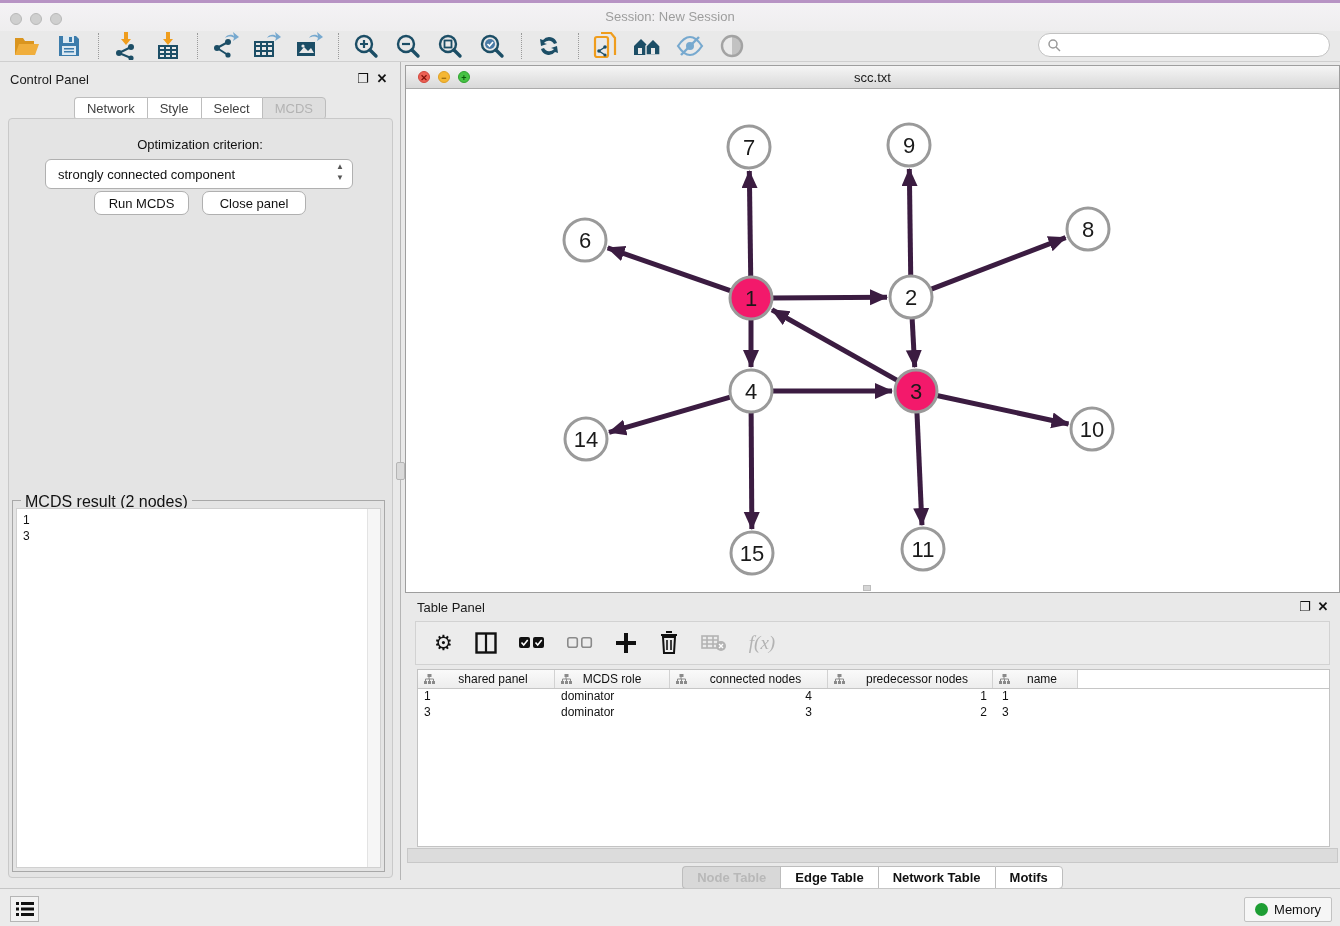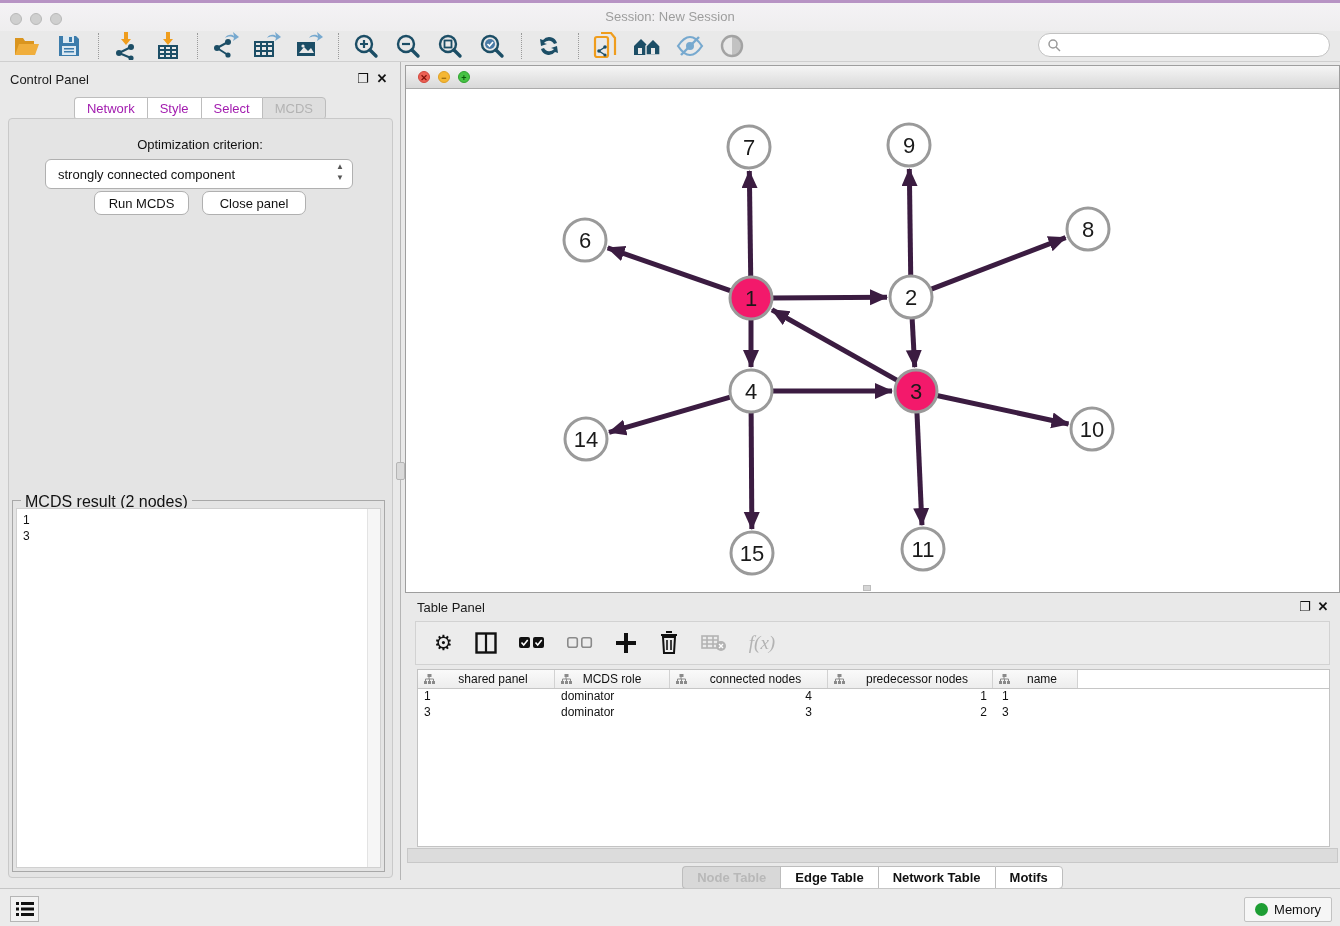--- a/index.html
+++ b/index.html
@@ -21,21 +21,21 @@
   #search-wrap svg { flex:0 0 auto; }
   #search-input { border:none; outline:none; background:transparent; font-size:13px; width:250px; margin-left:4px; color:#333; }
 
   
   #control-panel { left:0; top:62px; width:401px; height:818px; background:#e9e9e9; border-right:1px solid #b5b5b5; }
   #cp-header { position:absolute; left:0; top:8px; width:100%; height:20px; }
   #cp-title { position:absolute; left:10px; top:2px; font-size:13px; color:#1a1a1a; }
   .panel-ctl { position:absolute; top:2px; width:14px; height:14px; font-size:13px; line-height:14px; text-align:center; color:#111; cursor:default; }
   #cp-float { right:30px; } #cp-close { right:11px; font-weight:bold; }
   #cp-tabs { position:absolute; left:0; top:35px; width:100%; display:flex; justify-content:center; }
-  .cp-tab { font-size:13px; padding:3px 12px; background:#fff; border:1px solid #bdbdbd; border-right:none; color:#a21caf; }
+  .cp-tab { font-size:13px; padding:3px 12px; background:#fff; border:1px solid #bdbdbd; border-right:none; color:#404040; }
   .cp-tab:first-child { border-radius:4px 0 0 4px; }
   .cp-tab:last-child { border-right:1px solid #bdbdbd; border-radius:0 4px 4px 0; }
   .cp-tab.selected { background:#dedede; color:#b3b3b3; }
   #cp-content { position:absolute; left:8px; top:56px; width:385px; height:760px; background:#e4e4e4; border:1px solid #c9c9c9; border-radius:4px; }
   #opt-label { position:absolute; left:0; top:75px; width:100%; text-align:center; font-size:13px; color:#111; }
   #criterion-select { position:absolute; left:45px; top:97px; width:308px; height:30px; background:#fff; border:1px solid #b0b0b0; border-radius:6px; font-size:13px; display:flex; align-items:center; padding-left:12px; color:#111; }
   #criterion-chevrons { position:absolute; right:8px; top:1px; font-size:9px; line-height:10px; color:#555; text-align:center; }
   .mcds-btn { position:absolute; top:129px; height:24px; background:#fff; border:1px solid #b0b0b0; border-radius:7px; font-size:13px; color:#111; display:flex; align-items:center; justify-content:center; }
   #run-btn { left:94px; width:95px; }
   #closepanel-btn { left:202px; width:104px; }
@@ -270,20 +270,21 @@
     </div>
   </div>
 
   <div id="v-splitter-handle" class="abs"></div>
 
   <div id="net-window" class="abs">
     <div id="net-titlebar">
       <span id="tl-close" class="tl">✕</span>
       <span id="tl-min" class="tl">−</span>
       <span id="tl-max" class="tl">+</span>
+      <div id="net-title">scc.txt</div>
     </div>
     <div id="net-canvas">
       <svg id="graph-svg" width="933" height="503" viewBox="0 0 933 503">
           <defs>
             <marker id="arrow" markerUnits="userSpaceOnUse" markerWidth="20" markerHeight="18" refX="17" refY="8" orient="auto">
               <path d="M0,0 L18,8 L0,16 z" fill="#3B1C41"></path>
             </marker>
           </defs>
           <line x1="344.748366442044" y1="190.0016663743235" x2="343.3178529153128" y2="81.99789510611768" stroke="#3B1C41" stroke-width="5" marker-end="url(#arrow)"></line>
           <line x1="327.0633246997125" y1="202.73296887098388" x2="201.65685301088945" y2="158.91624984717825" stroke="#3B1C41" stroke-width="5" marker-end="url(#arrow)"></line>

